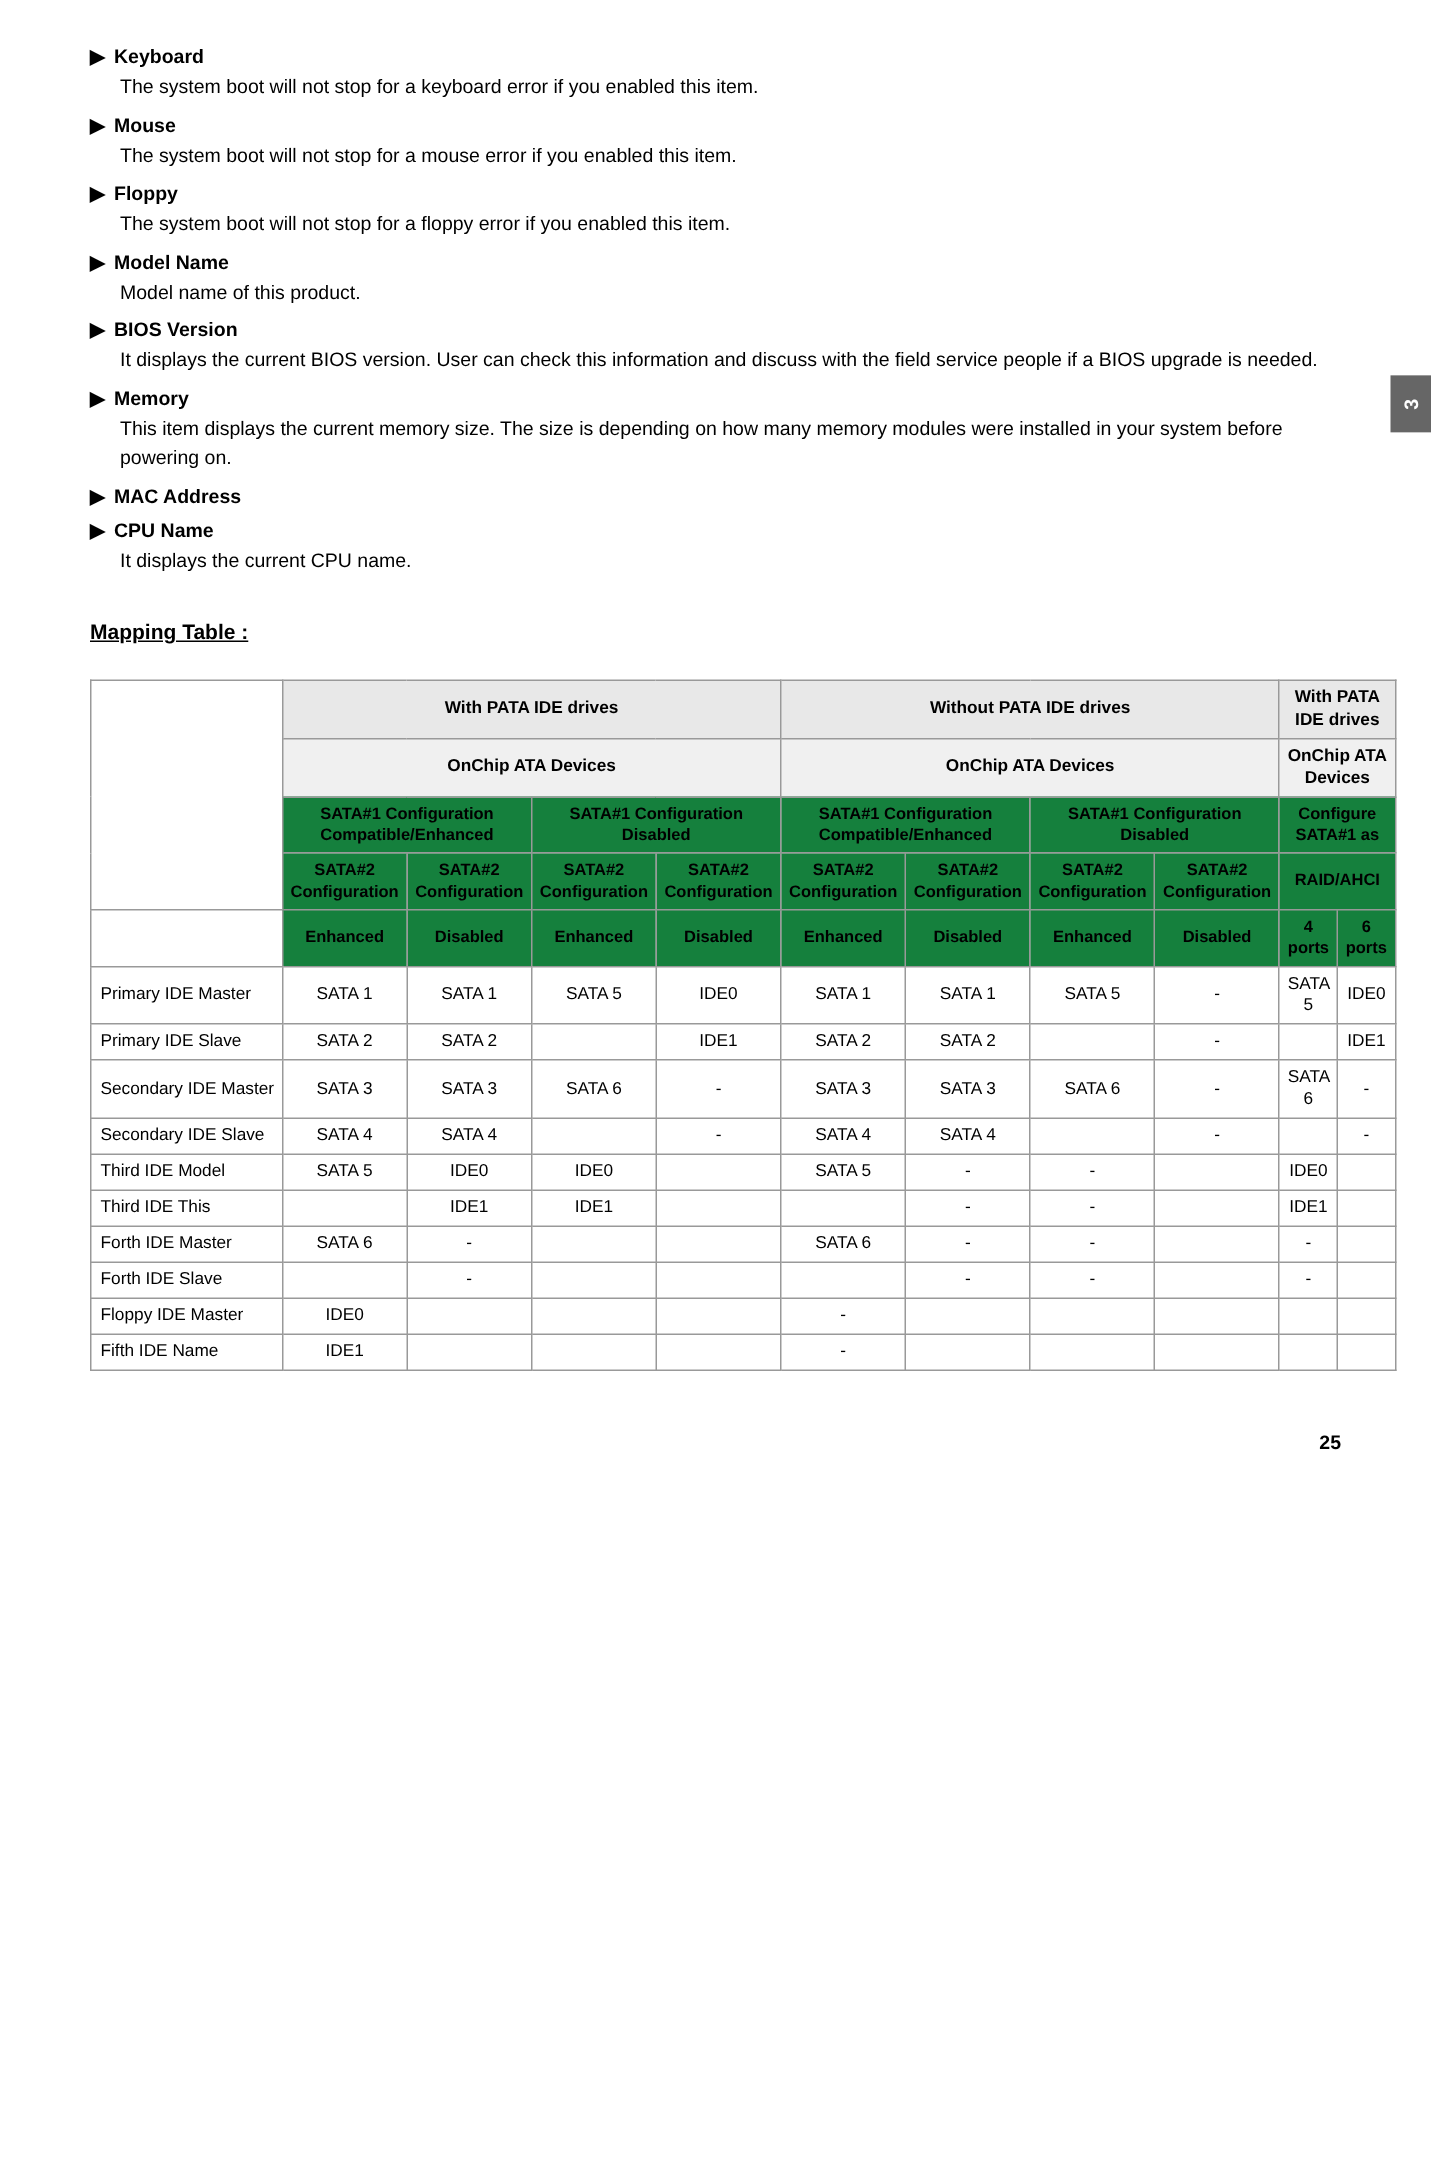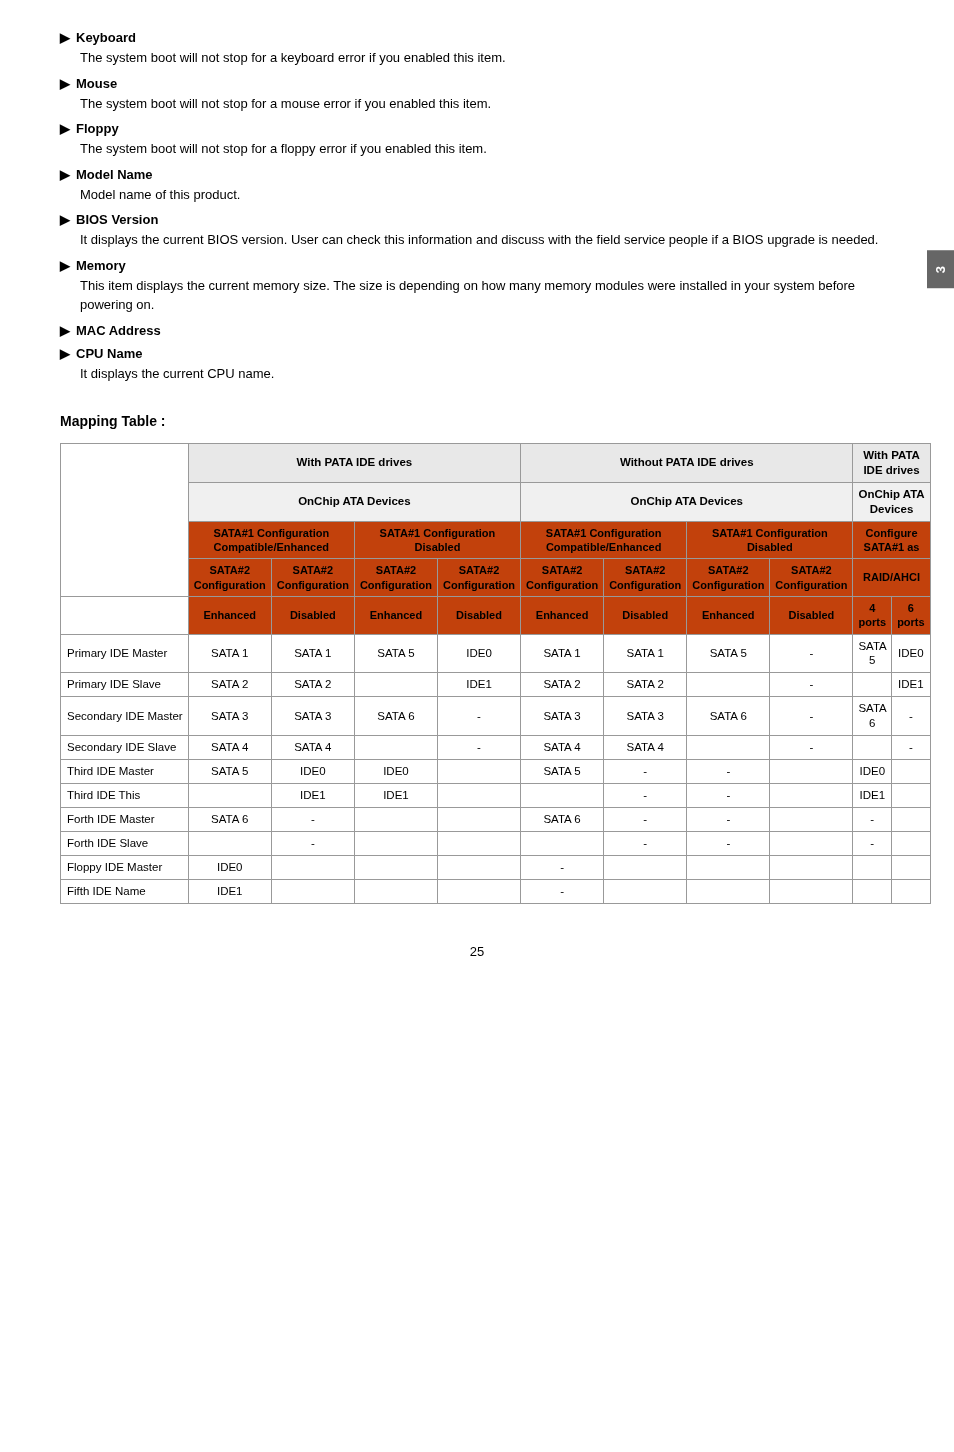--- a/index.html
+++ b/index.html
@@ -35,21 +35,22 @@
       line-height: 1.5;
       margin-bottom: 6px;
     }
 
     .mapping-section {
       margin-top: 30px;
     }
     .mapping-title {
       font-weight: bold;
       font-size: 14px;
-      margin-bottom: 14px;
+      margin-bottom: 24px;
+      text-decoration: underline;
     }
 
     table {
       border-collapse: collapse;
       width: 100%;
       font-size: 11.5px;
     }
     table th, table td {
       border: 1px solid #999;
       text-align: center;
@@ -63,44 +64,45 @@
       white-space: nowrap;
       padding-left: 6px;
     }
     .header-group {
       background: #e8e8e8;
     }
     .sub-header {
       background: #f0f0f0;
     }
     .col-header {
-      background: #c2410c;
+      background: #15803d;
       font-size: 11px;
     }
 
     
     .side-tab {
       position: absolute;
       right: 0;
       top: 250px;
       background: #666;
       color: #fff;
       font-size: 13px;
       font-weight: bold;
       writing-mode: vertical-rl;
       text-orientation: mixed;
       transform: rotate(180deg);
       padding: 15px 6px;
       letter-spacing: 1px;
     }
 
     .page-number {
-      text-align: center;
+      text-align: right;
       margin-top: 40px;
       font-size: 13px;
+      font-weight: bold;
     }
   </style>
 </head>
 <body>
 
 <div class="page">
 
   <div class="side-tab">3</div>
 
   <div id="sections-container">
@@ -261,21 +263,21 @@
             <td></td>
             <td>-</td>
             <td>SATA 4</td>
             <td>SATA 4</td>
             <td></td>
             <td>-</td>
             <td></td>
             <td>-</td>
           </tr>
           <tr>
-            <td class="row-label">Third IDE Master</td>
+            <td class="row-label">Third IDE Model</td>
             <td>SATA 5</td>
             <td>IDE0</td>
             <td>IDE0</td>
             <td></td>
             <td>SATA 5</td>
             <td>-</td>
             <td>-</td>
             <td></td>
             <td>IDE0</td>
             <td></td>

